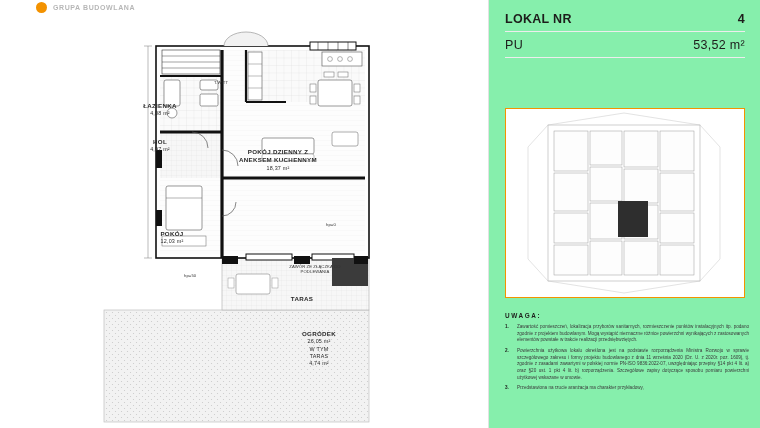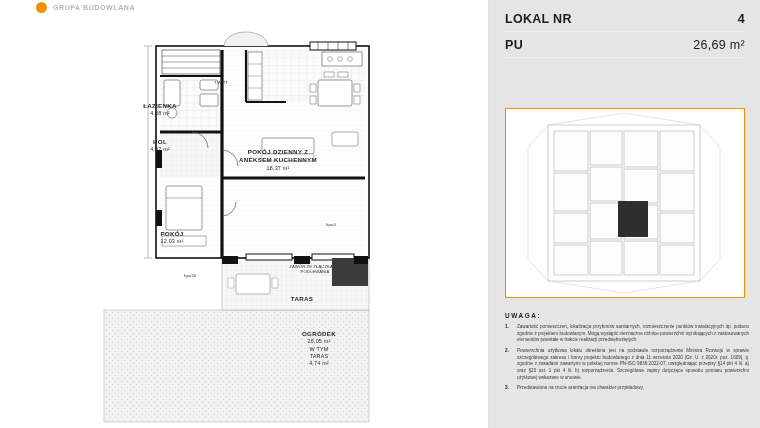--- a/index.html
+++ b/index.html
@@ -39,36 +39,36 @@
     text-align:center;letter-spacing:.2px;
   }
   .lbl .nm{font-weight:700;font-size:6.2px;letter-spacing:.3px;}
   .lbl .ar{font-weight:400;font-size:5.4px;}
   .tiny{font-size:4.2px;color:#333;letter-spacing:.1px;}
 
   
   .panel{
     position:absolute;left:488px;top:0;width:272px;height:428px;
     border-left:1px solid #e2e2e2;
-    background:#e5e5e5;
+    background:#86efac;
   }
   .rows{padding:6px 16px 0 16px;}
   .row{
     display:flex;justify-content:space-between;align-items:baseline;
     padding:6px 0 5px 0;
     border-bottom:1px solid #ededed;
   }
   .row:last-child{border-bottom:1px solid #ededed;}
   .row .k{
     font-size:12.5px;font-weight:700;color:#1d1d1b;letter-spacing:.3px;
   }
   .row .v{
     font-size:12.5px;font-weight:700;color:#1d1d1b;letter-spacing:.3px;
   }
-  .row.pu .k{font-weight:700;}
+  .row.pu .k{font-weight:400;}
   .row.pu .v{font-weight:400;}
 
   
   .locator{
     position:absolute;left:16px;top:108px;width:240px;height:190px;
     border:1px solid #f39200;
     box-sizing:border-box;
     background:#fff;
   }
   .locator svg{display:block}
@@ -271,21 +271,21 @@
 
   <div class="panel">
 
     <div class="rows">
       <div class="row">
         <span class="k">LOKAL NR</span>
         <span class="v">4</span>
       </div>
       <div class="row pu">
         <span class="k">PU</span>
-        <span class="v">26,69 m²</span>
+        <span class="v">53,52 m²</span>
       </div>
     </div>
 
     <div class="locator">
       <svg width="238" height="188" viewBox="0 0 238 188">
         <g stroke="#b0b0b0" stroke-width="0.6" fill="none">
           <rect x="42" y="16" width="152" height="156"></rect>
         </g>
         <g stroke="#9a9a9a" stroke-width="0.5" fill="#fdfdfd">
           <rect x="48" y="22" width="34" height="40"></rect>

